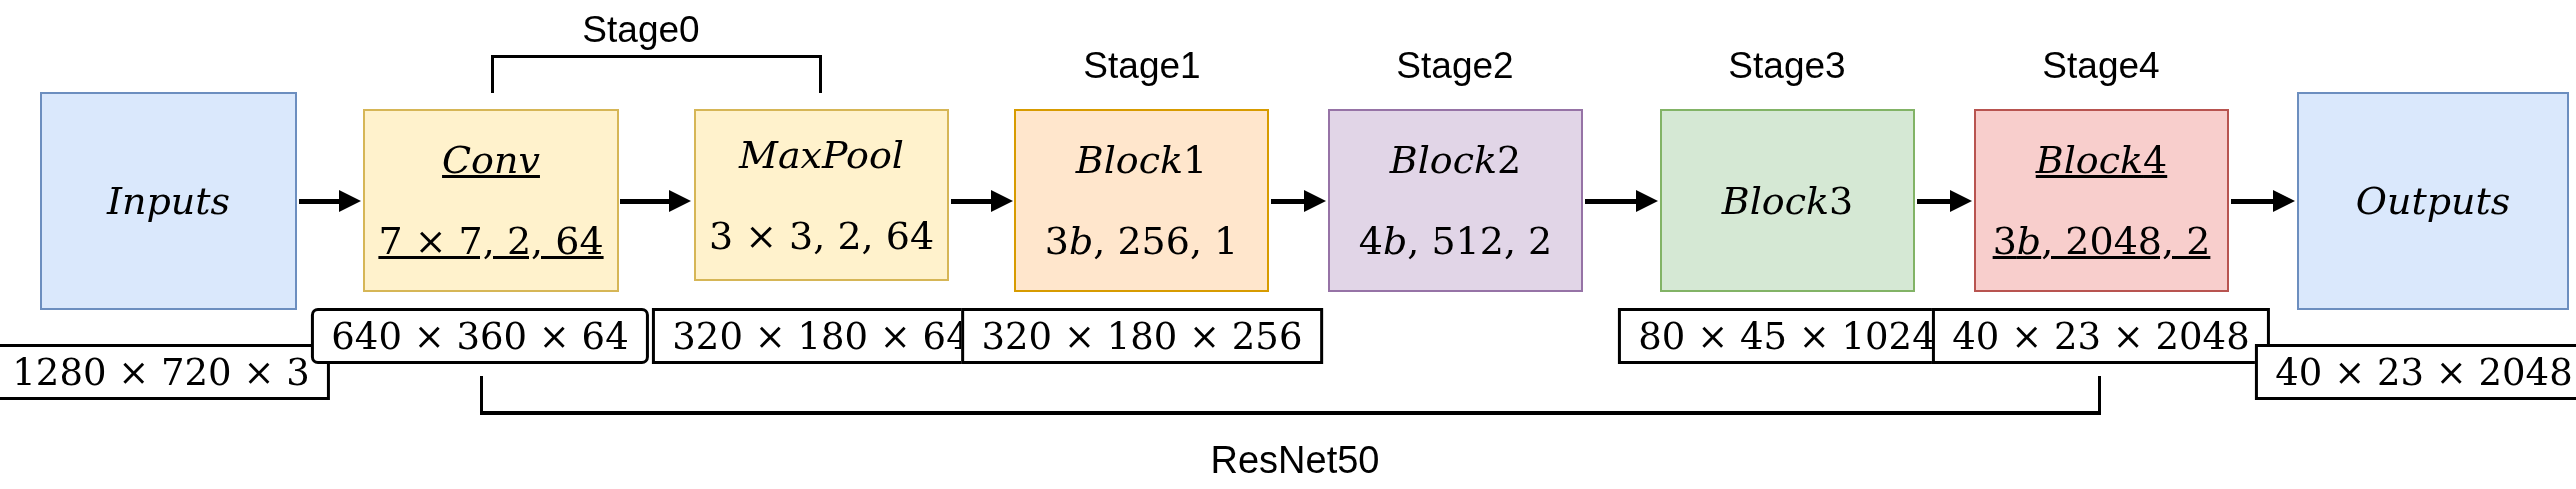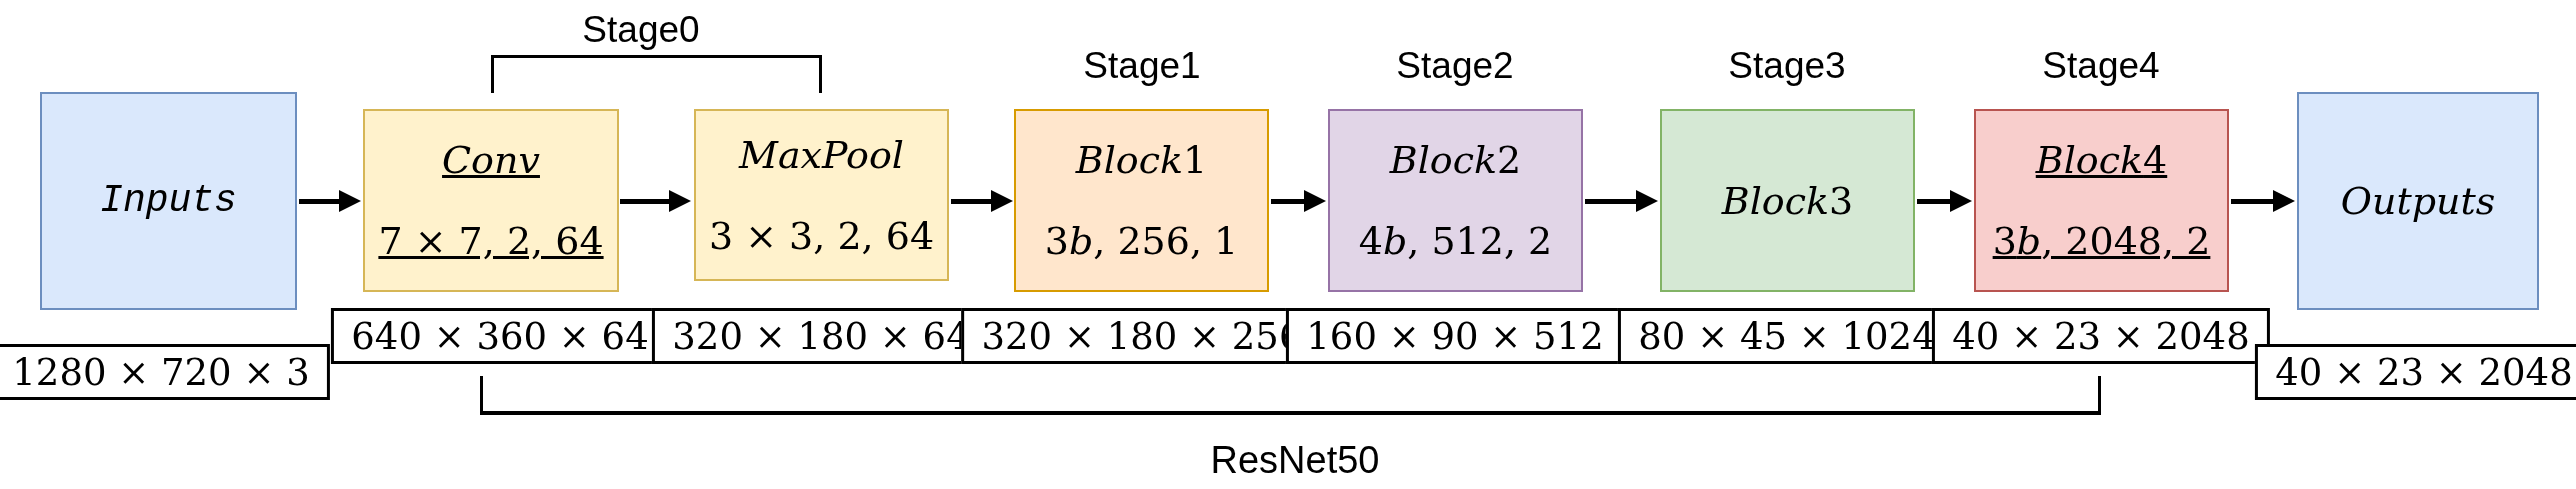--- a/index.html
+++ b/index.html
@@ -52,21 +52,21 @@
   }
   .node-title span,.node-params span{font-style:normal;}
   .node-title span.it,.node-params span.it{font-style:italic;}
   .n-inputs {left:40px;  top:92px;width:257px;height:218px;}
   .n-conv   {left:363px; top:109px;width:256px;height:183px;text-decoration:underline;}
   .n-maxpool{left:694px; top:109px;width:255px;height:172px;}
   .n-block1 {left:1014px;top:109px;width:255px;height:183px;}
   .n-block2 {left:1328px;top:109px;width:255px;height:183px;}
   .n-block3 {left:1660px;top:109px;width:255px;height:183px;}
   .n-block4 {left:1974px;top:109px;width:255px;height:183px;}
-  .n-outputs{left:2297px;top:92px;width:242px;height:218px;}
+  .n-outputs{left:2297px;top:92px;width:272px;height:218px;}
   
   .arrow{position:absolute;top:188px;height:26px;}
   .arrow .shaft{position:absolute;left:0;right:14px;top:11.3px;height:4.4px;background:#000;}
   .arrow .head{
     position:absolute;right:0;top:1.7px;width:0;height:0;
     border-left:22.7px solid #000;
     border-top:11.3px solid transparent;border-bottom:11.3px solid transparent;
   }
   .a0{left:299px; width:62px;}
   .a1{left:620px; width:71px;}
@@ -78,42 +78,42 @@
   
   .dim{
     position:absolute;transform:translateX(-50%);
     box-sizing:border-box;height:56px;
     border:3.5px solid #000;background:#fff;
     display:flex;align-items:center;
     padding:0 17.4px;
     font-size:37px;line-height:1;color:#000;white-space:nowrap;
   }
   .d-inputs {left:161px; top:344px;}
-  .d-conv   {left:500px; top:308px;}
+  .d-conv   {left:480px; top:308px;border-radius:7px;}
   .d-maxpool{left:821px; top:308px;}
   .d-block1 {left:1142px;top:308px;}
   .d-block2 {left:1455px;top:308px;}
   .d-block3 {left:1787px;top:308px;}
   .d-block4 {left:2101px;top:308px;}
   .d-outputs{left:2424px;top:344px;}
 </style>
 </head>
 <body>
 
 <div class="canvas">
 
   <div class="stage-label sl0">Stage0</div>
   <div class="stage-label sl1">Stage1</div>
   <div class="stage-label sl2">Stage2</div>
   <div class="stage-label sl3">Stage3</div>
   <div class="stage-label sl4">Stage4</div>
 
   <div class="bracket-top"></div>
 
-  <div class="node n-inputs" style="background-color: rgb(218, 232, 252); border-color: rgb(108, 142, 191); font-family: Liberation Mono, monospace;">
+  <div class="node n-inputs" style="background-color: rgb(218, 232, 252); border-color: rgb(108, 142, 191);">
     <div class="node-title"><span class="it">Inputs</span></div>
   </div>
 
   <div class="node n-conv" style="background-color: rgb(255, 242, 204); border-color: rgb(214, 182, 86);">
     <div class="node-title"><span class="it">Conv</span></div>
     <div class="node-params"><span>7 × 7, 2, 64</span></div>
   </div>
 
   <div class="node n-maxpool" style="background-color: rgb(255, 242, 204); border-color: rgb(214, 182, 86);">
     <div class="node-title"><span class="it">MaxPool</span></div>
@@ -169,21 +169,20 @@
     </div>
   <div class="arrow a6">
       <span class="shaft"></span>
       <span class="head"></span>
     </div>
 
   <div class="dim d-inputs">1280 × 720 × 3</div>
   <div class="dim d-conv">640 × 360 × 64</div>
   <div class="dim d-maxpool">320 × 180 × 64</div>
   <div class="dim d-block1">320 × 180 × 256</div>
-  <div class="dim d-block2">160 × 90 × 512</div>
   <div class="dim d-block3">80 × 45 × 1024</div>
   <div class="dim d-block4">40 × 23 × 2048</div>
   <div class="dim d-outputs">40 × 23 × 2048</div>
 
   <div class="bracket-bottom"></div>
   <div class="footer-label">ResNet50</div>
 
 </div>
 
 

